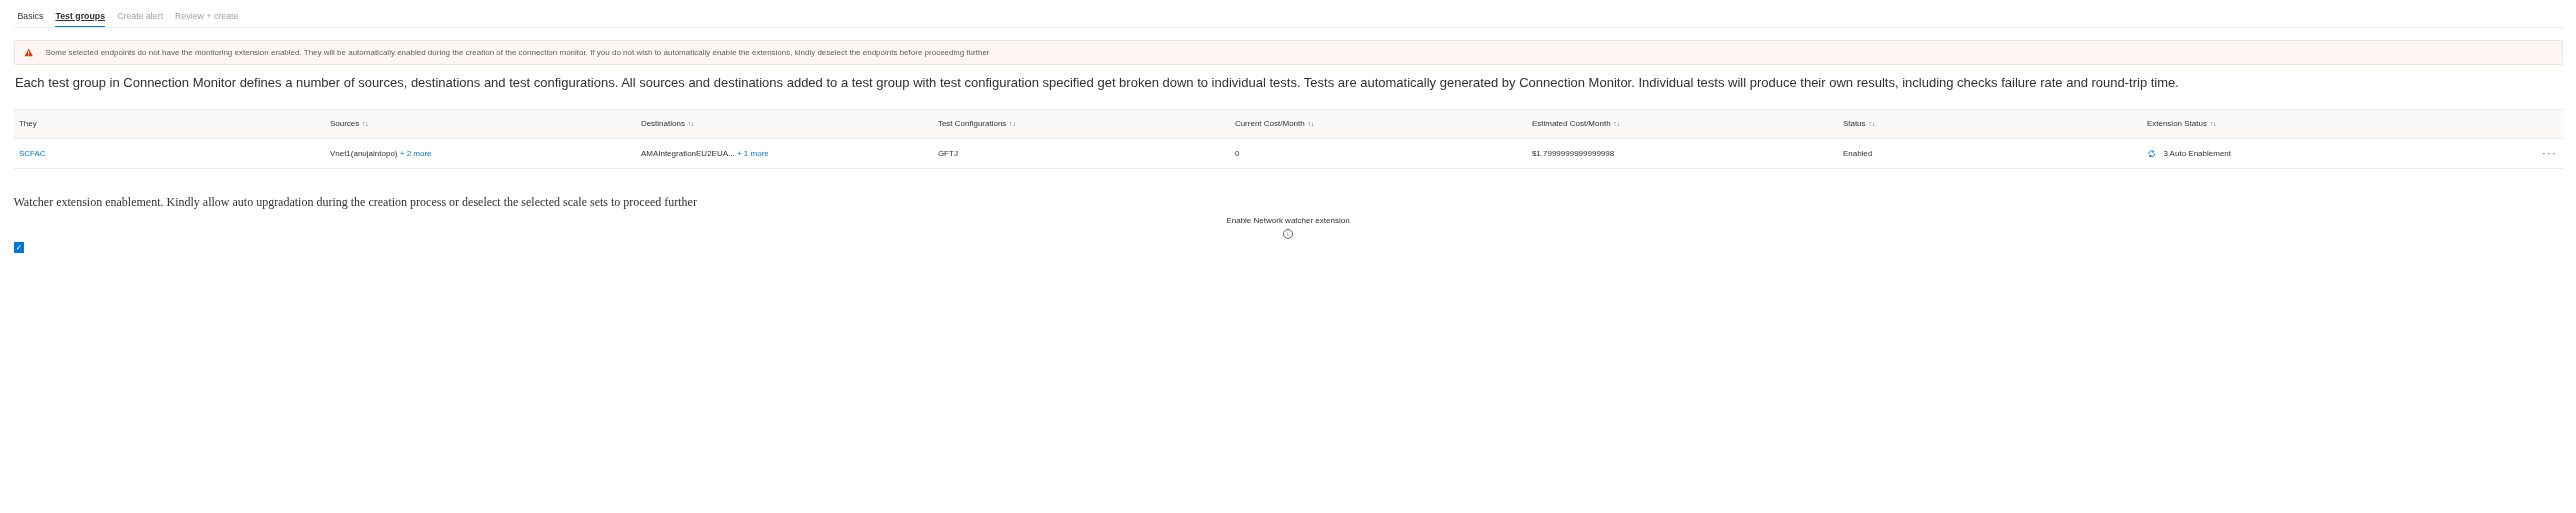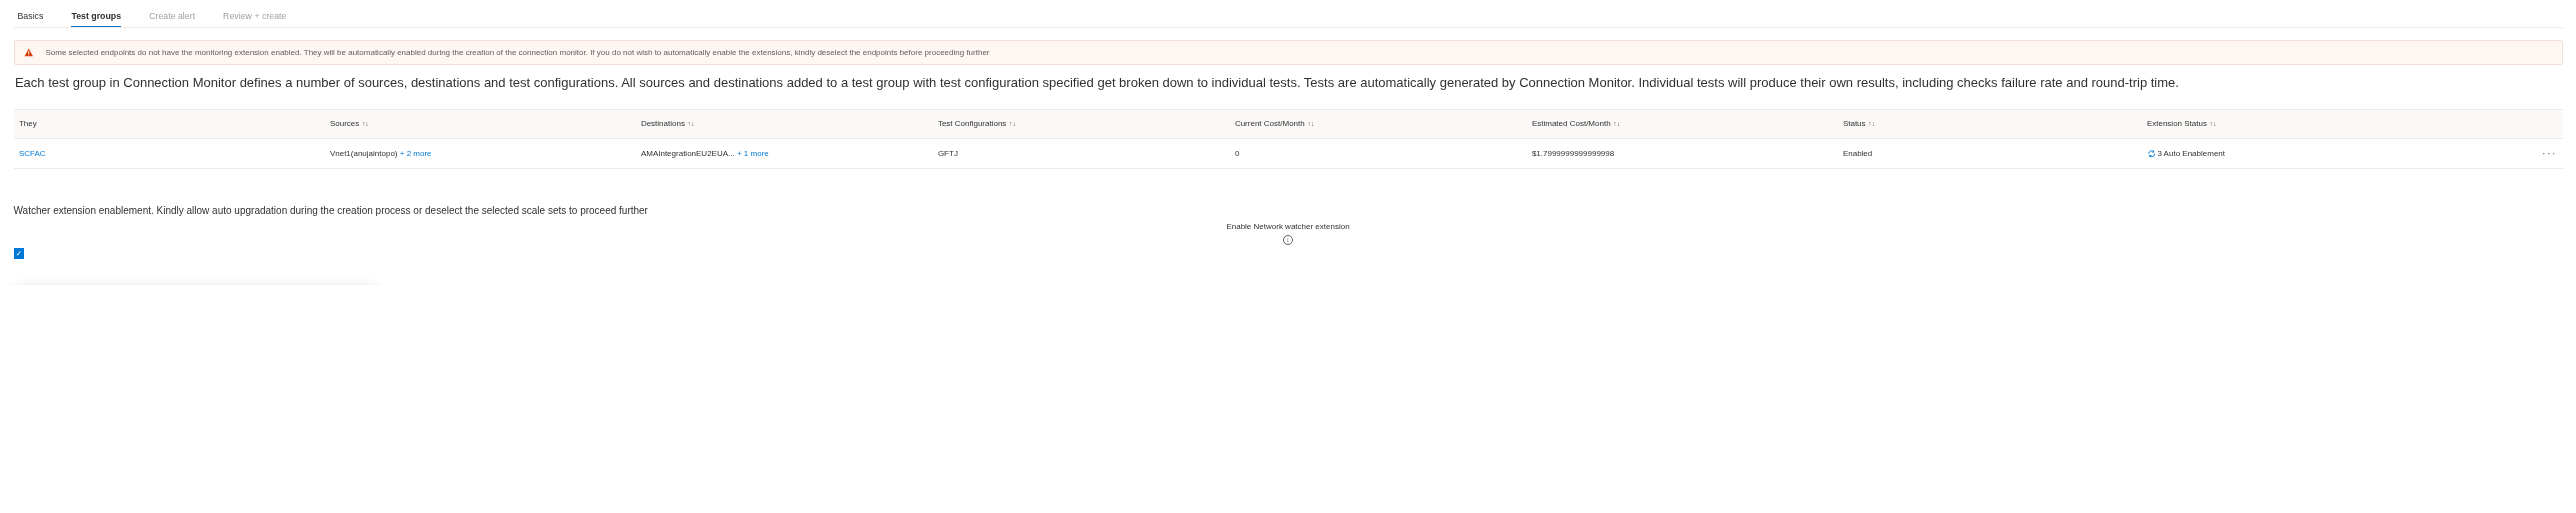--- a/index.html
+++ b/index.html
@@ -11,37 +11,38 @@
     background: #fff;
     width: 2576px;
   }
   .page {
     padding: 6.8px 13.5px 27px 13.5px;
     position: relative;
   }
   
   .tabs {
     display: flex;
-    gap: 28px;
+    gap: 12px;
     border-bottom: 0.7px solid #edebe9;
     margin-bottom: 12px;
     padding-left: 4px;
   }
   .tab {
     padding: 4px 0 5.4px 0;
     font-size: 8.8px;
     color: #a19f9d;
     cursor: default;
     border-bottom: 1.4px solid transparent;
   }
   .tab.enabled { color: #323130; cursor: pointer; }
   .tab.active  {
     color: #323130;
     font-weight: 600;
     border-bottom: 1.4px solid #0078d4;
+    text-decoration: underline;
   }
   
   .infobar {
     display: flex;
     align-items: center;
     gap: 12px;
     background: #fdf6f3;
     border: 0.7px solid #f3dfda;
     border-radius: 1.4px;
     padding: 6.8px 9.5px;
@@ -106,35 +107,36 @@
   }
   .col-head {
     display: flex; align-items: center; gap: 2.7px;
     cursor: pointer;
   }
   .sort {
     font-size: 6.8px; color: #605e5c;
     display:inline-flex; gap:0.7px;
   }
   .link { color: #0078d4; cursor: pointer; }
-  .cell-ext { display:flex; align-items:center; gap:1px; }
+  .cell-ext { display:flex; align-items:center; gap:7px; }
   .icon-sync { width:9.5px; height:9.5px; }
   .row-actions {
     text-align: right;
     color: #605e5c;
     font-size: 10.8px;
     letter-spacing: 1.4px;
     cursor: pointer;
   }
 
   
   .scale-msg {
-    margin-top: 36px;
-    font-size: 10px;
-    color: #323130;
+    margin-top: 26px;
+    font-size: 12px;
+    color: #323130;
+    font-family: Liberation Serif, serif;
   }
   .enable-row {
     margin-top: 6.8px;
     display: flex; align-items:center; gap:4px;
     font-size: 8px;
     flex-direction: column;
   }
   .chk {
     width:10.8px; height:10.8px;
     background:#0078d4;

